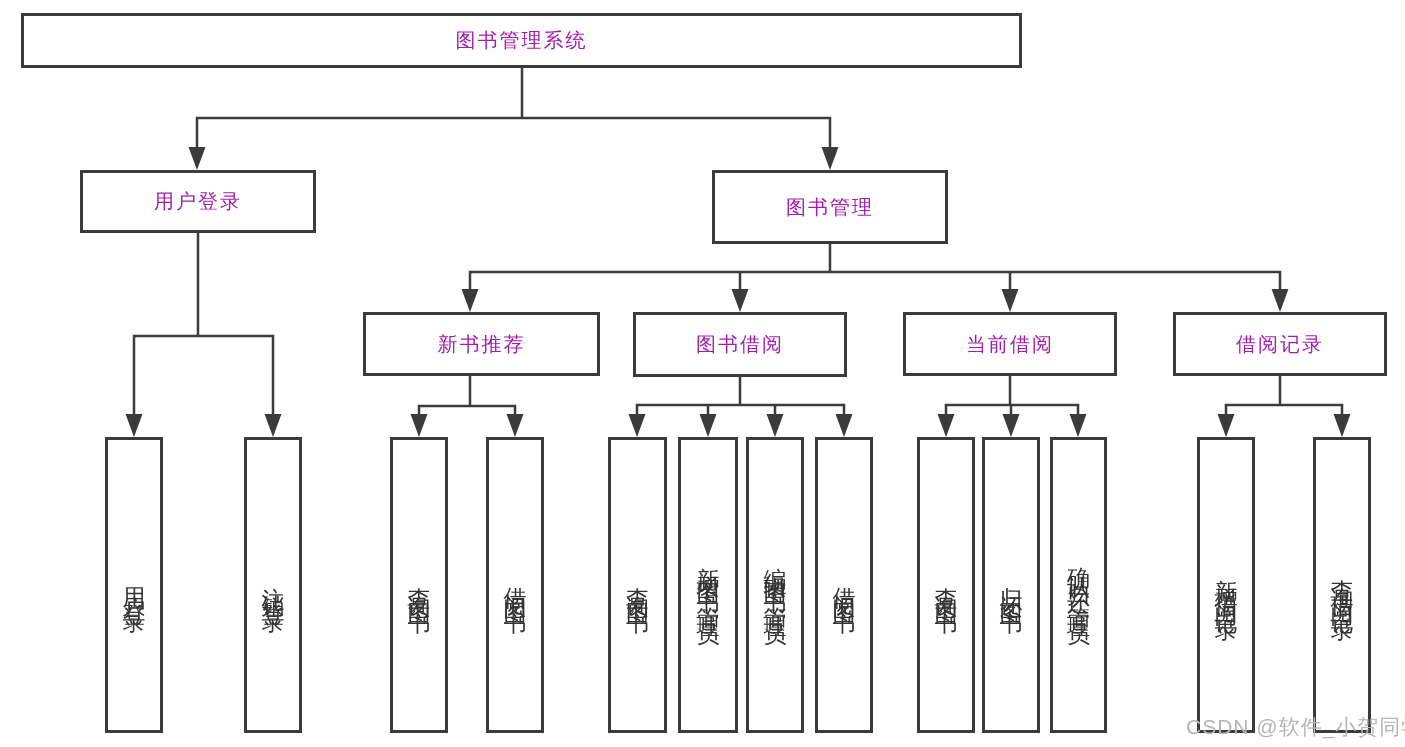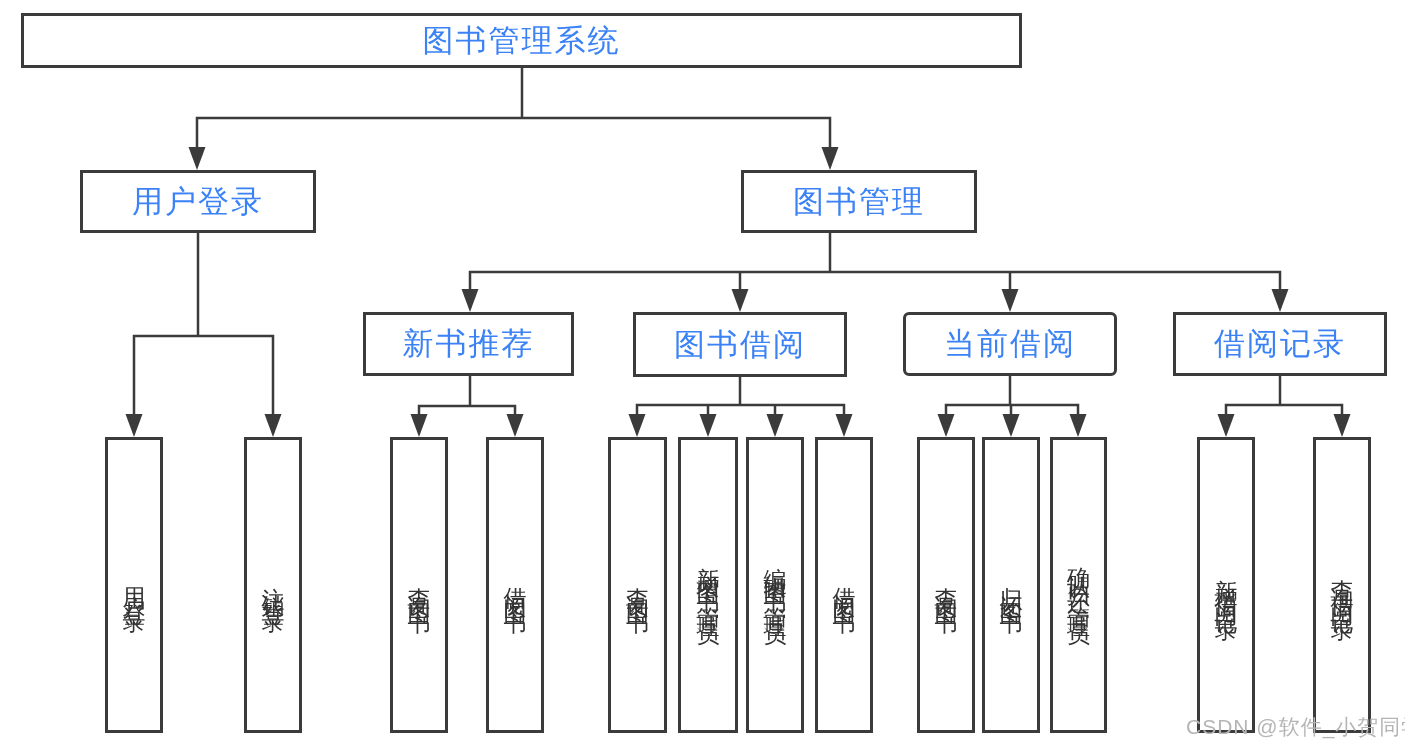--- a/index.html
+++ b/index.html
@@ -24,22 +24,22 @@
   }
   .node {
     position: absolute;
     box-sizing: border-box;
     background: #ffffff;
     border: 3px solid #3b3b3b;
     display: flex;
     align-items: center;
     justify-content: center;
     z-index: 2;
-    color: #3b82f6;
-    font-size: 31px;
+    color: #a21caf;
+    font-size: 20px;
     letter-spacing: 2px;
     white-space: nowrap;
   }
   .leaf {
     position: absolute;
     box-sizing: border-box;
     background: #ffffff;
     border: 3px solid #3b3b3b;
     display: flex;
     align-items: center;
@@ -62,24 +62,24 @@
     z-index: 10;
     font-size: 21px;
     color: #b5b5b5;
     letter-spacing: 1px;
     white-space: nowrap;
   }
 
   
   #n-root   { left: 21px;   top: 13px;  width: 1001px; height: 55px; }
   #n-login  { left: 80px;   top: 170px; width: 236px;  height: 63px; }
-  #n-mgmt   { left: 712px;  top: 170px; width: 236px;  height: 63px; margin-left: 29px; }
-  #n-newbk  { left: 363px;  top: 312px; width: 211px;  height: 64px; }
+  #n-mgmt   { left: 712px;  top: 170px; width: 236px;  height: 74px; }
+  #n-newbk  { left: 363px;  top: 312px; width: 237px;  height: 64px; }
   #n-borrow { left: 633px;  top: 312px; width: 214px;  height: 65px; align-items: center; }
-  #n-current{ left: 903px;  top: 312px; width: 214px;  height: 64px; border-radius: 6px; }
+  #n-current{ left: 903px;  top: 312px; width: 214px;  height: 64px; }
   #n-record { left: 1173px; top: 312px; width: 214px;  height: 64px; }
 
   #lf-0  { left: 105px;  top: 437px; width: 58px; height: 296px; }
   #lf-1  { left: 244px;  top: 437px; width: 58px; height: 296px; }
   #lf-2  { left: 390px;  top: 437px; width: 58px; height: 296px; }
   #lf-3  { left: 486px;  top: 437px; width: 58px; height: 296px; }
   #lf-4  { left: 608px;  top: 437px; width: 59px; height: 296px; }
   #lf-5  { left: 678px;  top: 437px; width: 60px; height: 296px; }
   #lf-6  { left: 746px;  top: 437px; width: 58px; height: 296px; }
   #lf-7  { left: 815px;  top: 437px; width: 58px; height: 296px; }

